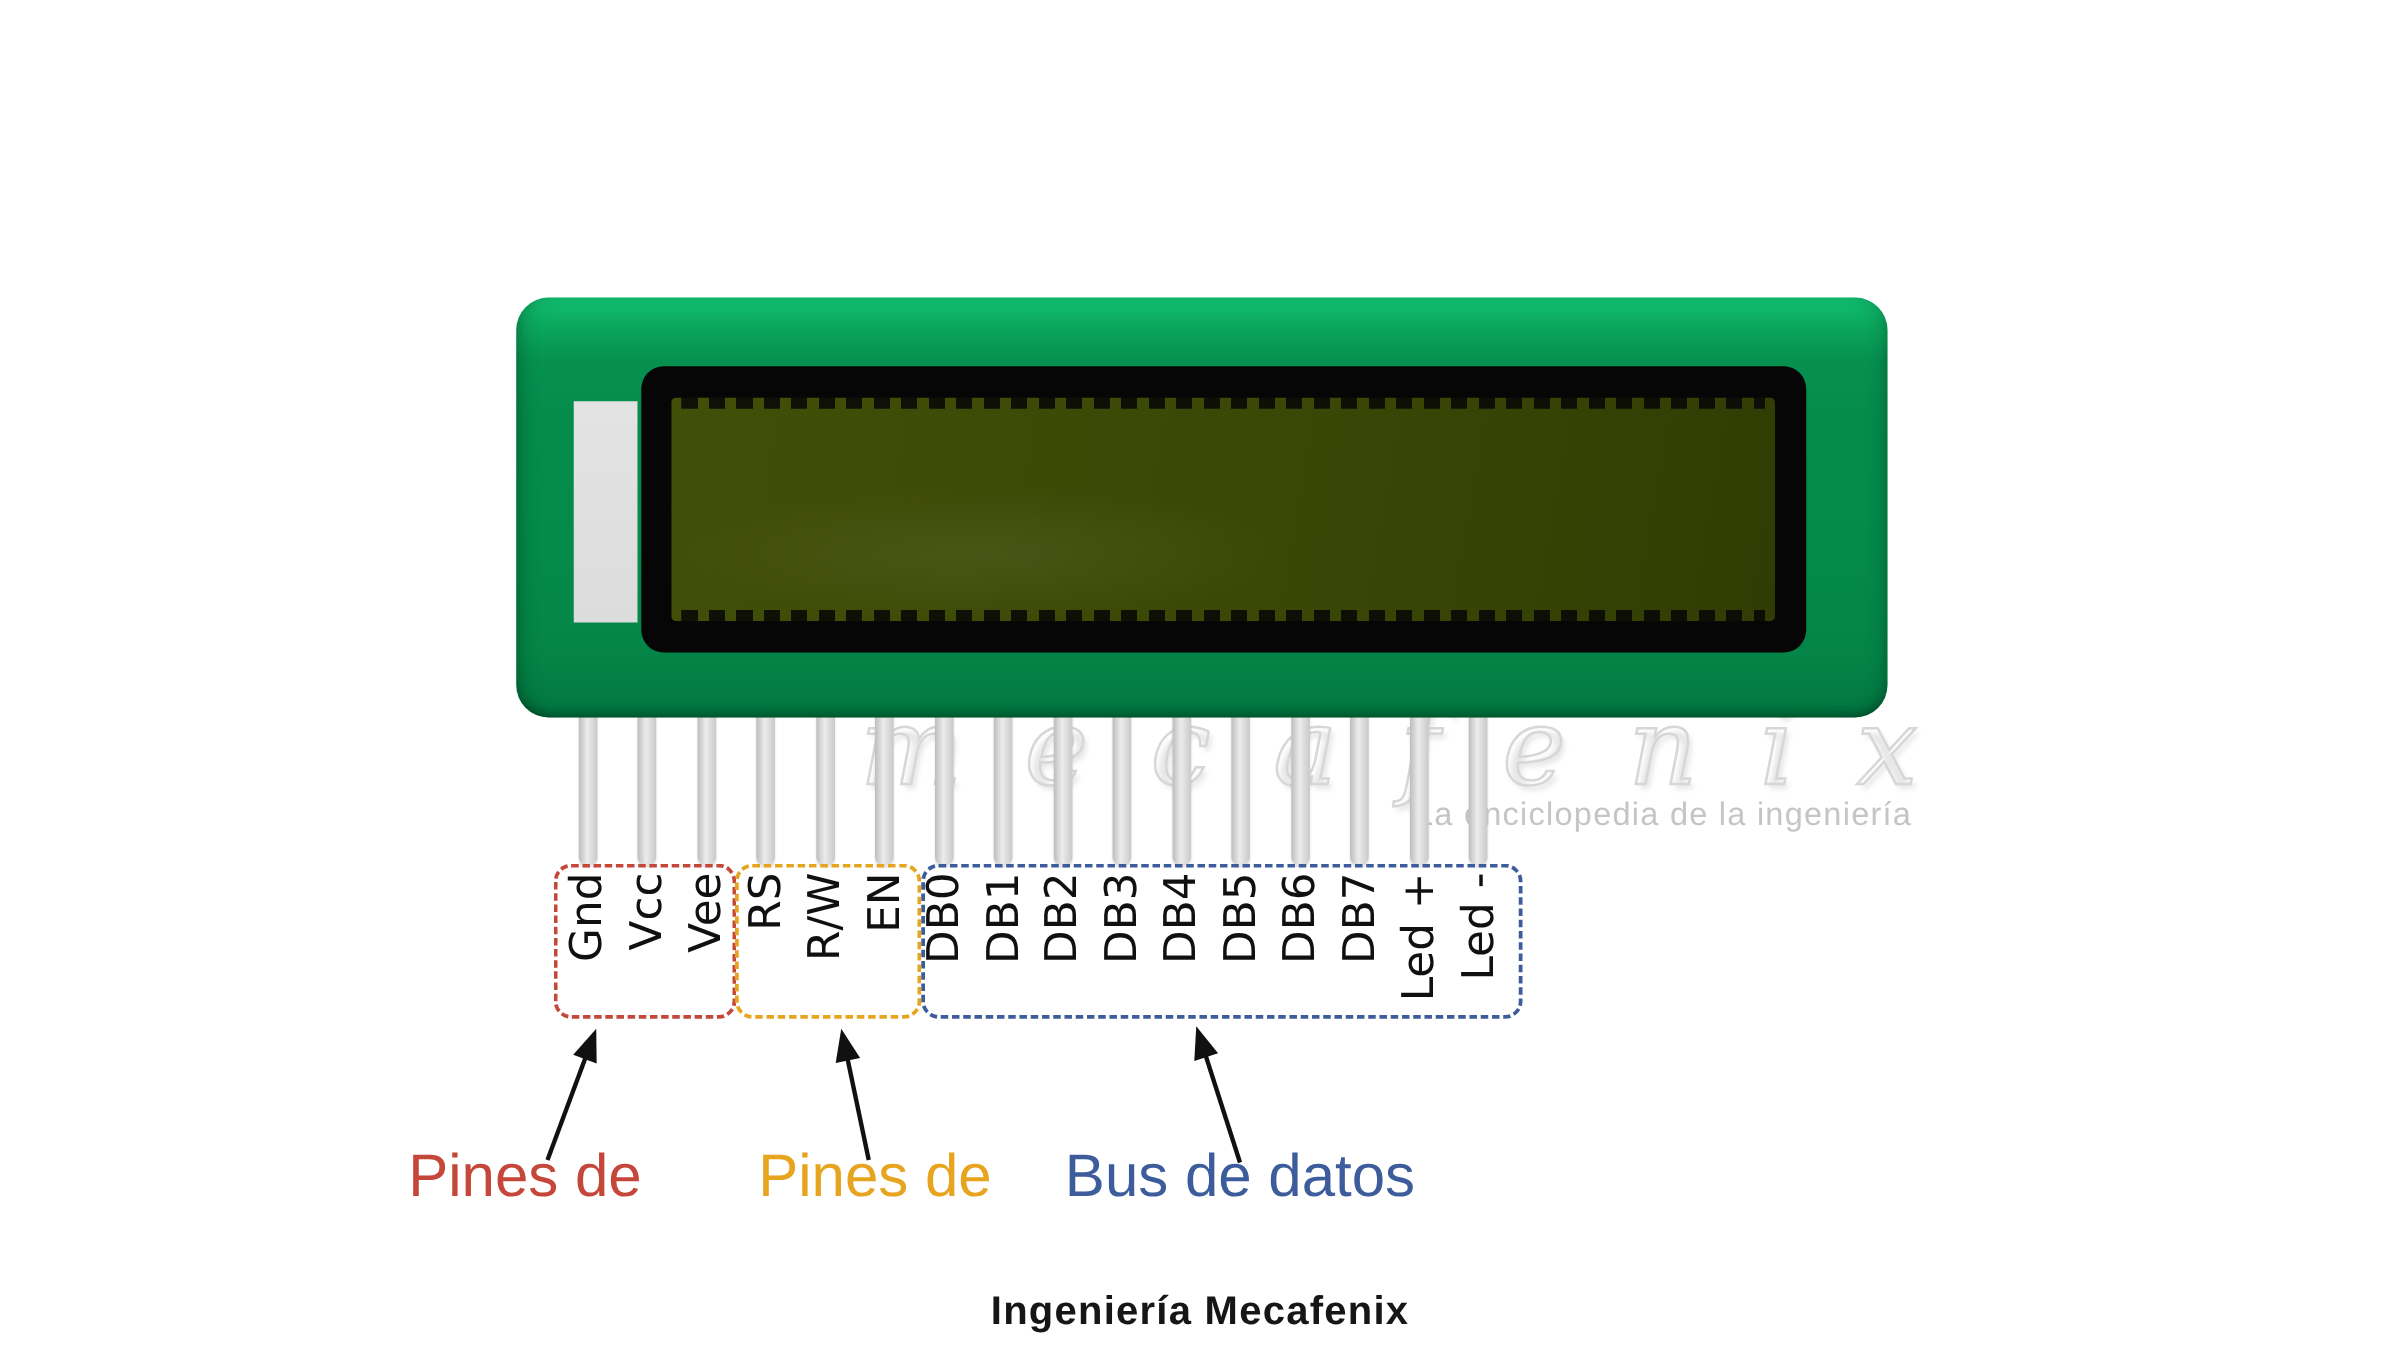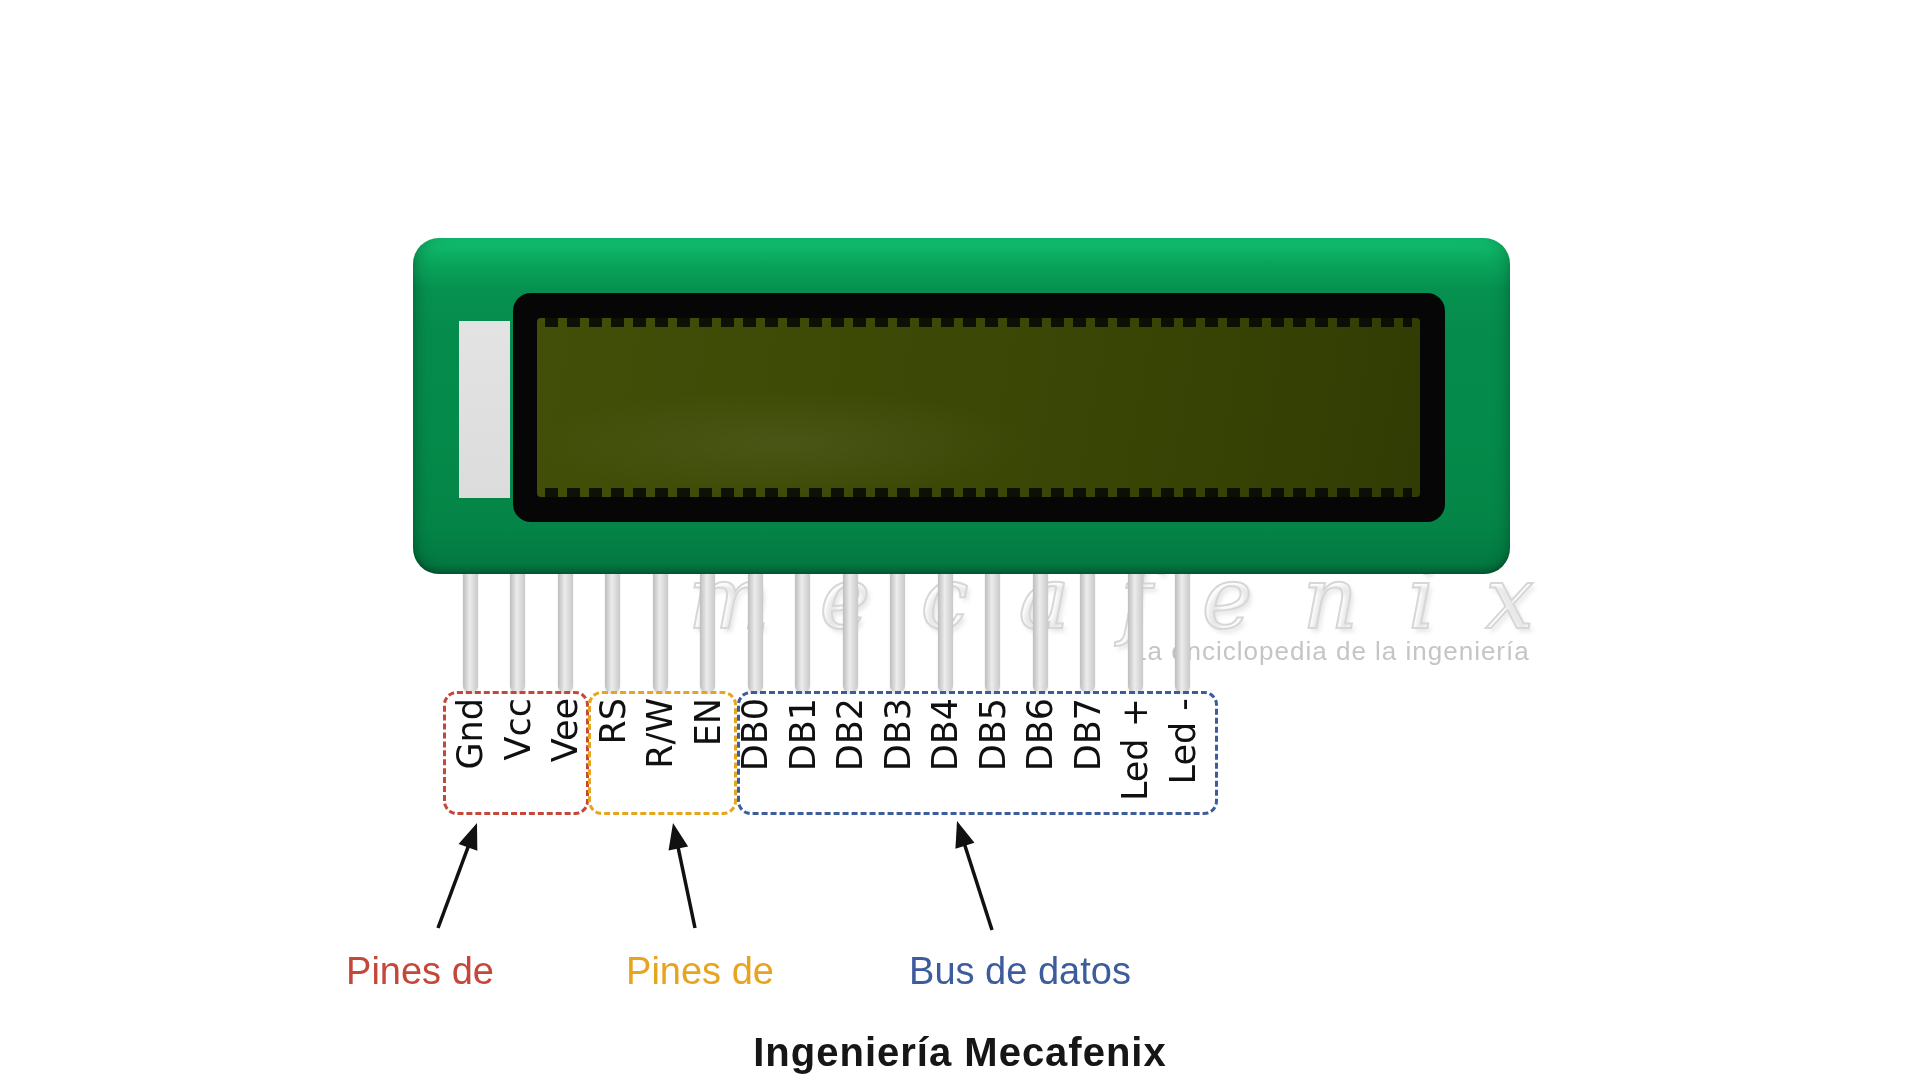--- a/index.html
+++ b/index.html
@@ -44,23 +44,23 @@
   .group-box{position:absolute;top:691px;height:118px;border:3px dashed #888;border-radius:14px;z-index:4;}
   .pin-label{position:absolute;width:112px;height:36px;line-height:36px;z-index:5;
     transform:rotate(-90deg);text-align:right;white-space:nowrap;
     font-family:"DejaVu Sans",sans-serif;font-size:35px;color:var(--pin-label-black,#101010);}
 
   
   .arrows{position:absolute;left:0;top:0;width:1920px;height:1080px;z-index:5;pointer-events:none;}
 
   
   .caption{position:absolute;top:918px;width:620px;margin-left:-310px;text-align:center;z-index:5;
-    font-size:38px;line-height:48px;margin-top:29px;}
+    font-size:48px;line-height:48px;}
   .footer{position:absolute;left:0;right:0;top:1030px;text-align:center;z-index:5;
-    font-size:40px;font-weight:700;letter-spacing:1px;color:var(--footer-black,#161616);}
+    font-size:32px;font-weight:700;letter-spacing:1px;color:var(--footer-black,#161616);}
 </style>
 </head>
 <body>
 
 <div class="canvas">
 
   <div class="wm-script">mecafenix</div>
   <div class="wm-tagline">La enciclopedia de la ingeniería</div>
 
   <div>
@@ -122,19 +122,19 @@
       <polygon points="957,821 974.4700808093559,842.6978403652201 955.4276927271579,848.8123686484946" fill="#111111"></polygon>
     </svg>
 
   <div>
       <div class="caption" style="left: 420px; color: rgb(197, 71, 58);">
         <div>Pines de</div>
       </div>
       <div class="caption" style="left: 700px; color: rgb(231, 164, 30);">
         <div>Pines de</div>
       </div>
-      <div class="caption" style="left: 1020px; color: rgb(61, 92, 156);">
+      <div class="caption" style="left: 992px; color: rgb(61, 92, 156);">
         <div>Bus de datos</div>
       </div>
     </div>
 
   <div class="footer">Ingeniería Mecafenix</div>
 </div>
 
 </body></html>

